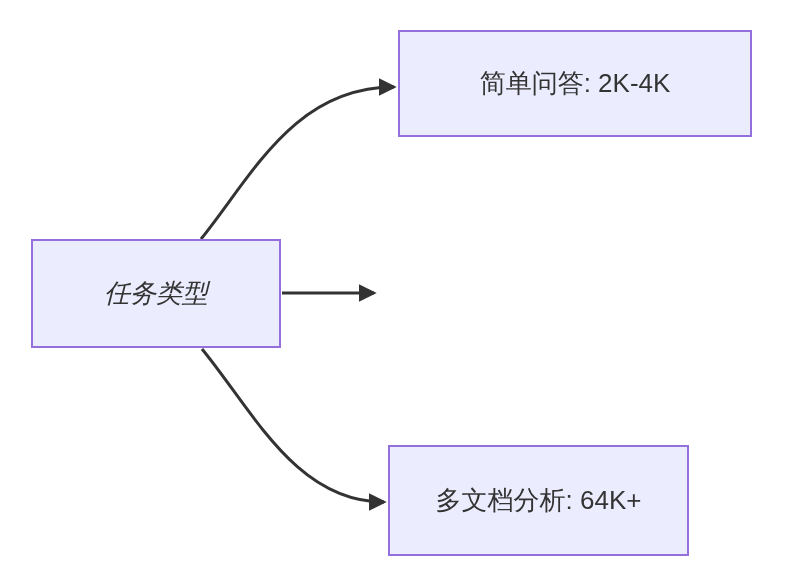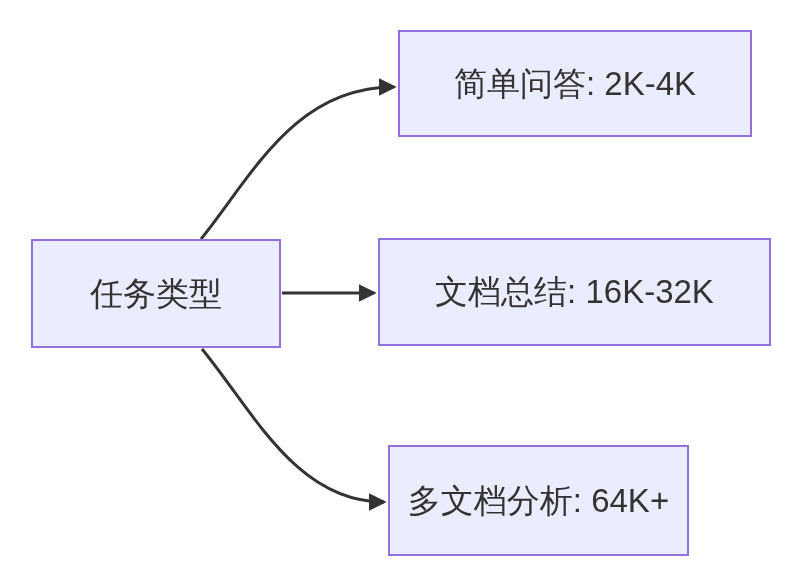--- a/index.html
+++ b/index.html
@@ -33,29 +33,29 @@
   #arrowhead path {
     fill: var(--edge, #333333);
     stroke: none;
   }
   .node {
     position: absolute;
     box-sizing: border-box;
     background: var(--node-fill, #ECECFF);
     border: 2.5px solid var(--node-border, #9370DB);
     color: var(--node-text, #333333);
-    font-size: 33px;
+    font-size: 26px;
     line-height: 1.2;
     display: flex;
     align-items: center;
     justify-content: center;
     text-align: center;
     white-space: nowrap;
   }
-  #node-root   { left: 31px;  top: 239px; width: 250px; height: 109px; }
+  #node-root   { left: 31px;  top: 239px; width: 250px; height: 109px; font-style: italic; }
   #node-b0     { left: 398px; top: 30px;  width: 354px; height: 107px; }
   #node-b1     { left: 378px; top: 238px; width: 393px; height: 108px; }
   #node-b2     { left: 388px; top: 445px; width: 301px; height: 111px; }
 </style>
 </head>
 <body>
 
 <div class="canvas">
 
   <svg class="edges-layer" viewBox="0 0 787 572" aria-hidden="true">
@@ -70,21 +70,18 @@
   </svg>
 
   <div class="node" id="node-root">
     <span>任务类型</span>
   </div>
 
   <div class="node" id="node-b0">
     <span>简单问答: 2K-4K</span>
   </div>
 
-  <div class="node" id="node-b1">
-    <span>文档总结: 16K-32K</span>
-  </div>
 
   <div class="node" id="node-b2">
     <span>多文档分析: 64K+</span>
   </div>
 
 </div>
 
 </body></html>

